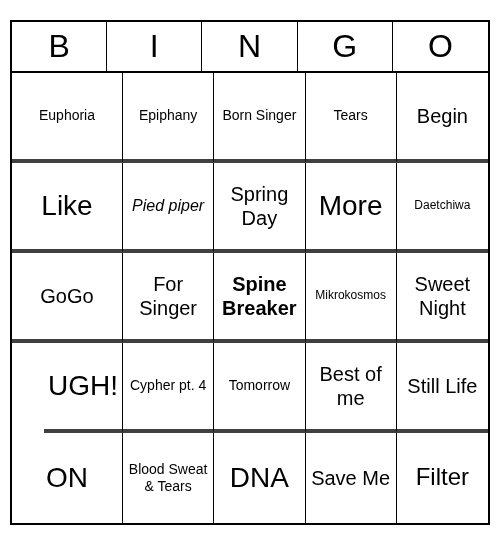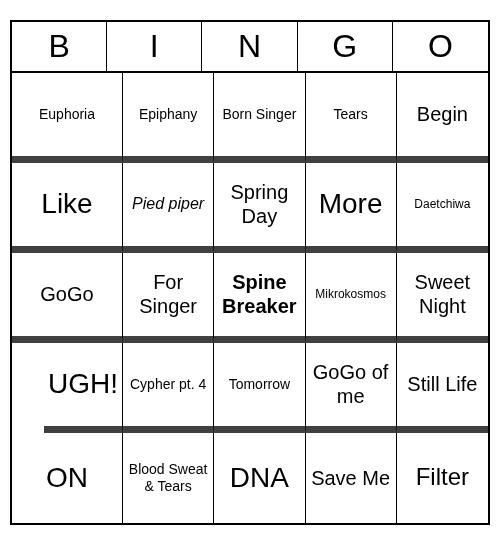--- a/index.html
+++ b/index.html
@@ -43,21 +43,21 @@
     }
 
     .bingo-grid {
       display: grid;
       grid-template-columns: repeat(5, 1fr);
       grid-template-rows: repeat(5, 1fr);
     }
 
     .bingo-cell {
       border-right: 1px solid #000;
-      border-bottom: 7px solid #404040;
+      border-bottom: 4px solid #404040;
       min-height: 90px;
       display: flex;
       align-items: center;
       justify-content: center;
       text-align: center;
       padding: 6px 4px;
       font-size: 14px;
       line-height: 1.2;
     }
 
@@ -92,21 +92,21 @@
       <div class="bingo-cell" style="font-size: 28px;">More</div>
       <div class="bingo-cell" style="font-size: 12px;">Daetchiwa</div>
       <div class="bingo-cell" style="font-size: 20px;">GoGo</div>
       <div class="bingo-cell" style="font-size: 20px;">For Singer</div>
       <div class="bingo-cell" style="font-size: 20px; font-weight: bold;">Spine Breaker</div>
       <div class="bingo-cell" style="font-size: 12px;">Mikrokosmos</div>
       <div class="bingo-cell" style="font-size: 20px;">Sweet Night</div>
       <div class="bingo-cell" style="font-size: 28px; margin-left: 32px;">UGH!</div>
       <div class="bingo-cell" style="font-size: 14px;">Cypher pt. 4</div>
       <div class="bingo-cell" style="font-size: 14px;">Tomorrow</div>
-      <div class="bingo-cell" style="font-size: 20px;">GoGo of me</div>
+      <div class="bingo-cell" style="font-size: 20px;">Best of me</div>
       <div class="bingo-cell" style="font-size: 20px;">Still Life</div>
       <div class="bingo-cell" style="font-size: 28px;">ON</div>
       <div class="bingo-cell" style="font-size: 14px;">Blood Sweat &amp; Tears</div>
       <div class="bingo-cell" style="font-size: 28px;">DNA</div>
       <div class="bingo-cell" style="font-size: 20px;">Save Me</div>
       <div class="bingo-cell" style="font-size: 24px;">Filter</div>
     </div>
 </div>
 
 </body></html>

